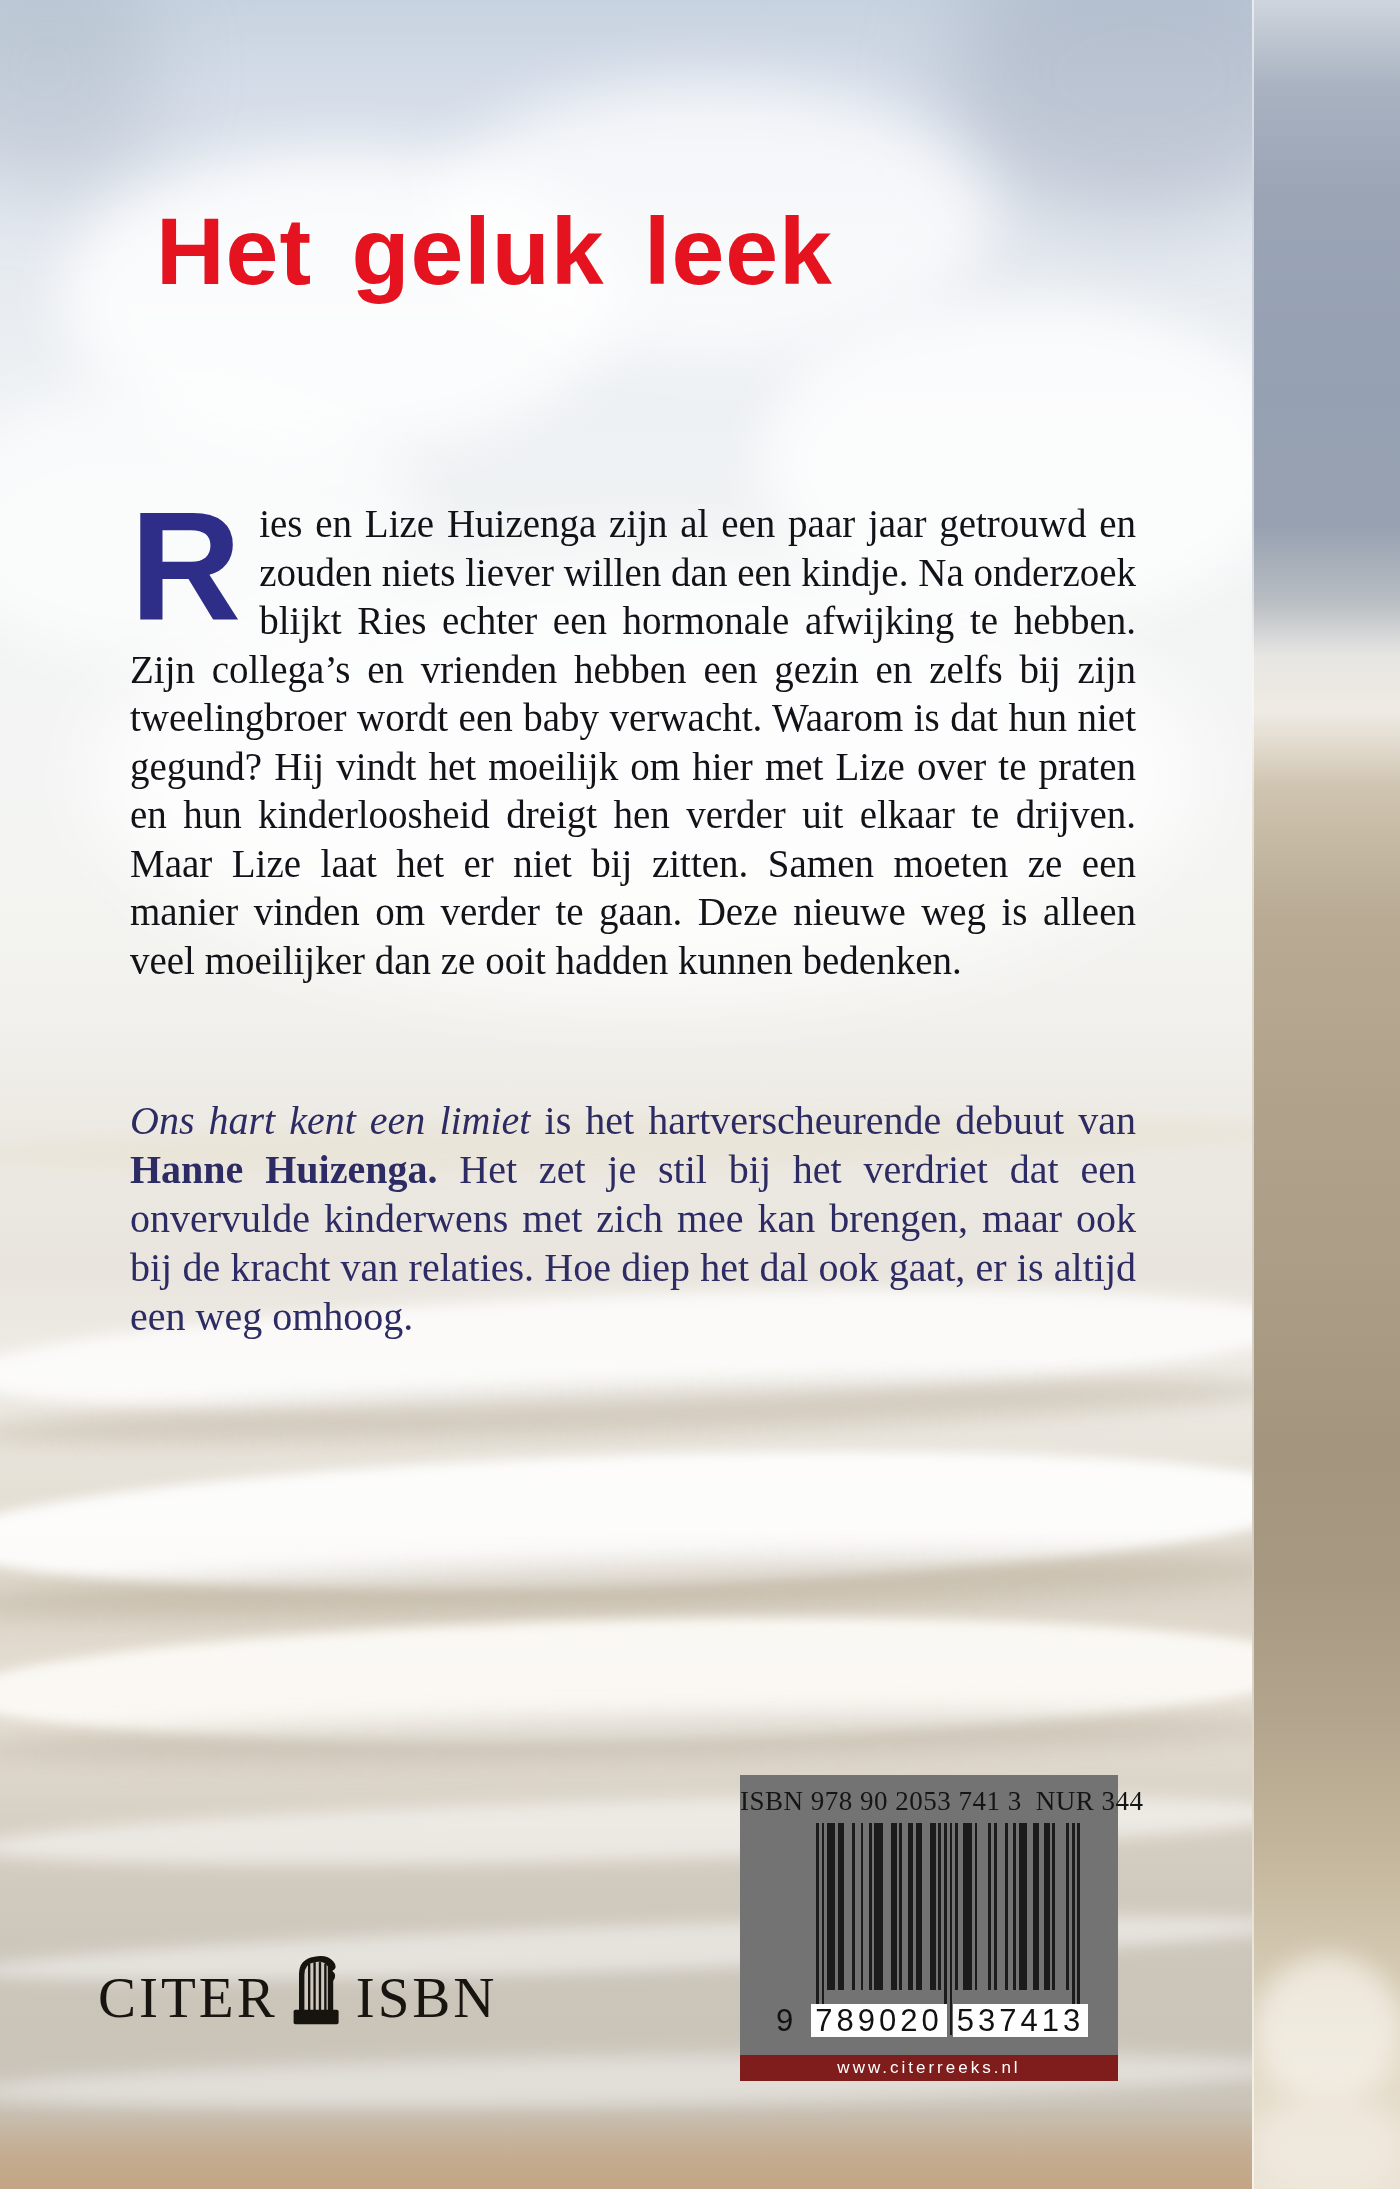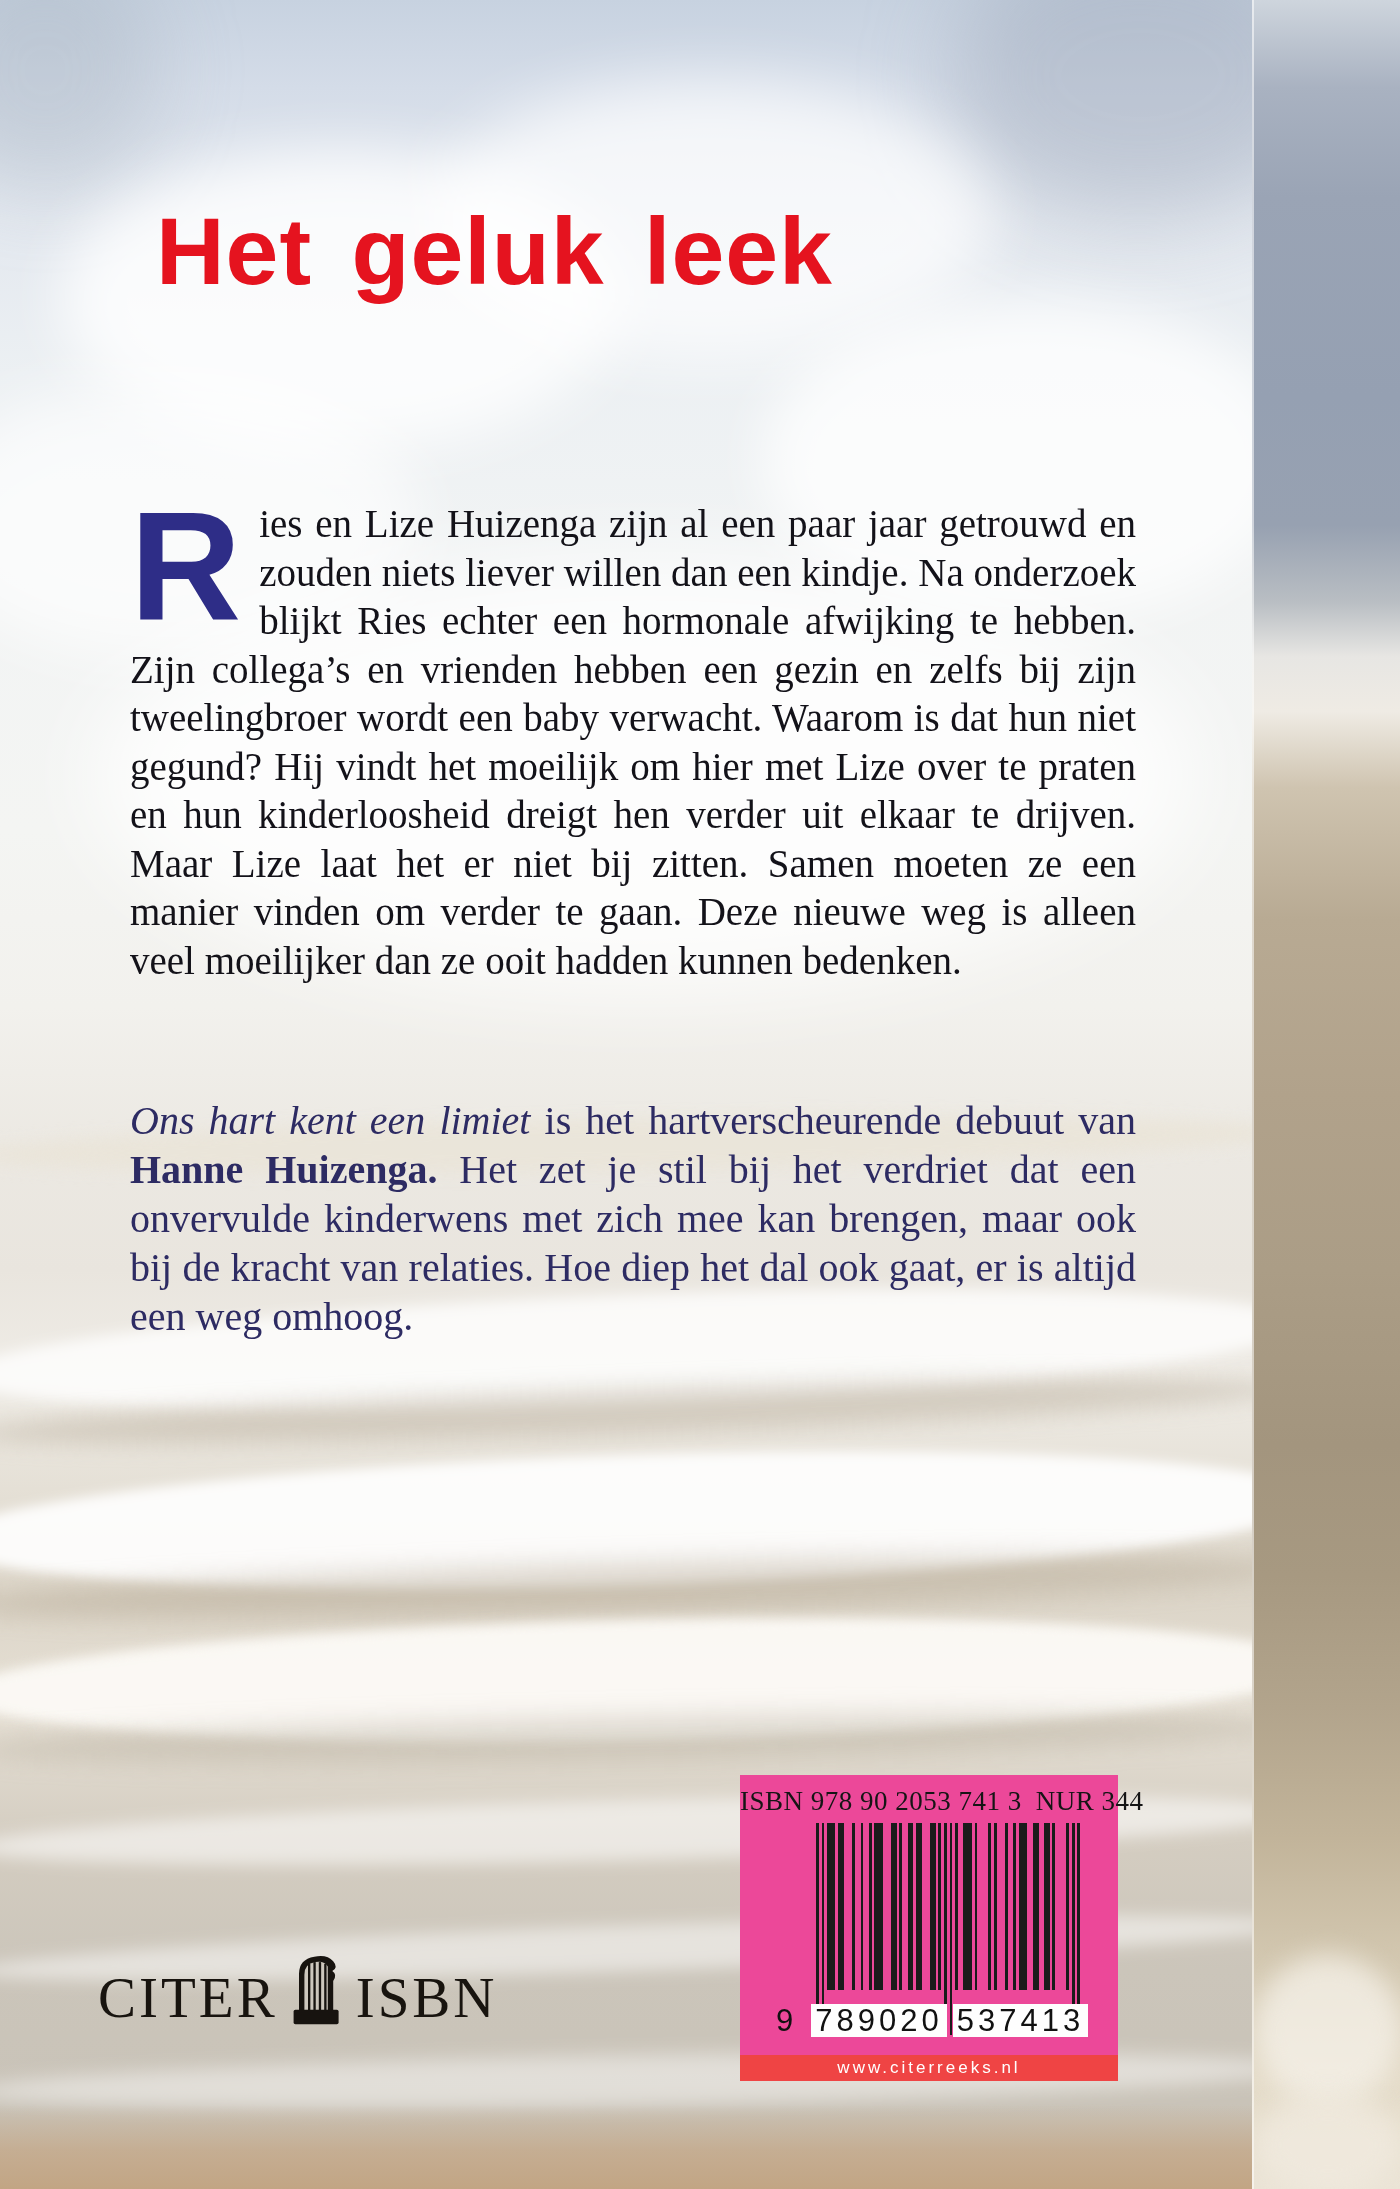--- a/index.html
+++ b/index.html
@@ -73,42 +73,42 @@
   }
   .about{
     left:130px;top:1096px;width:1006px;margin:0;
     font-size:40px;line-height:49px;text-align:justify;color:#2d2b63;
   }
   .about .it{font-style:italic;}
   .about .bd{font-weight:700;}
 
   
   .isbn-box{left:740px;top:1775px;width:378px;}
-  .isbn-white{background:#ec4899;height:280px;padding-top:8px;box-sizing:border-box;}
+  .isbn-white{background:#737373;height:280px;padding-top:8px;box-sizing:border-box;}
   .isbn-line{
     text-align:center;font-size:27px;color:#151515;height:38px;line-height:36px;
     white-space:nowrap;letter-spacing:.5px;
   }
   .isbn-line .nur{margin-left:14px;}
   .barcode{position:relative;height:212px;margin:2px 36px 0 36px;}
   .bars{position:absolute;left:40px;right:2px;top:0;bottom:0;display:flex;align-items:flex-start;}
   .bars i{flex:1 1 0;height:79%;}
   .bars i.b{background:#1b1b1b;}
   .bars i.g{height:100%;}
   .digits{
     position:absolute;left:0;right:0;bottom:-2px;height:36px;
     display:flex;align-items:flex-end;
     font-family:"Liberation Sans",sans-serif;font-size:31px;color:#111;letter-spacing:4px;
   }
   .digits span{background:#fefefe;line-height:33px;padding:0 4px;}
   .digits .d9{background:transparent;padding:0 14px 0 0;}
   .digits .g2{text-align:right;}
   .digits .g3{margin-left:6px;}
   .url-strip{
-    height:26px;background:#ef4444;color:#ffffff;text-align:center;
+    height:26px;background:#7f1d1d;color:#ffffff;text-align:center;
     font-family:"Liberation Sans",sans-serif;font-size:17px;line-height:26px;letter-spacing:3px;
   }
 
   
   .logo{left:98px;top:1948px;height:82px;display:flex;align-items:flex-end;gap:12px;color:#18140f;}
   .logo-word{
     font-family:"Liberation Serif",serif;font-size:57px;line-height:1;
     letter-spacing:3px;padding-bottom:4px;
   }
   .logo svg{display:block;}

